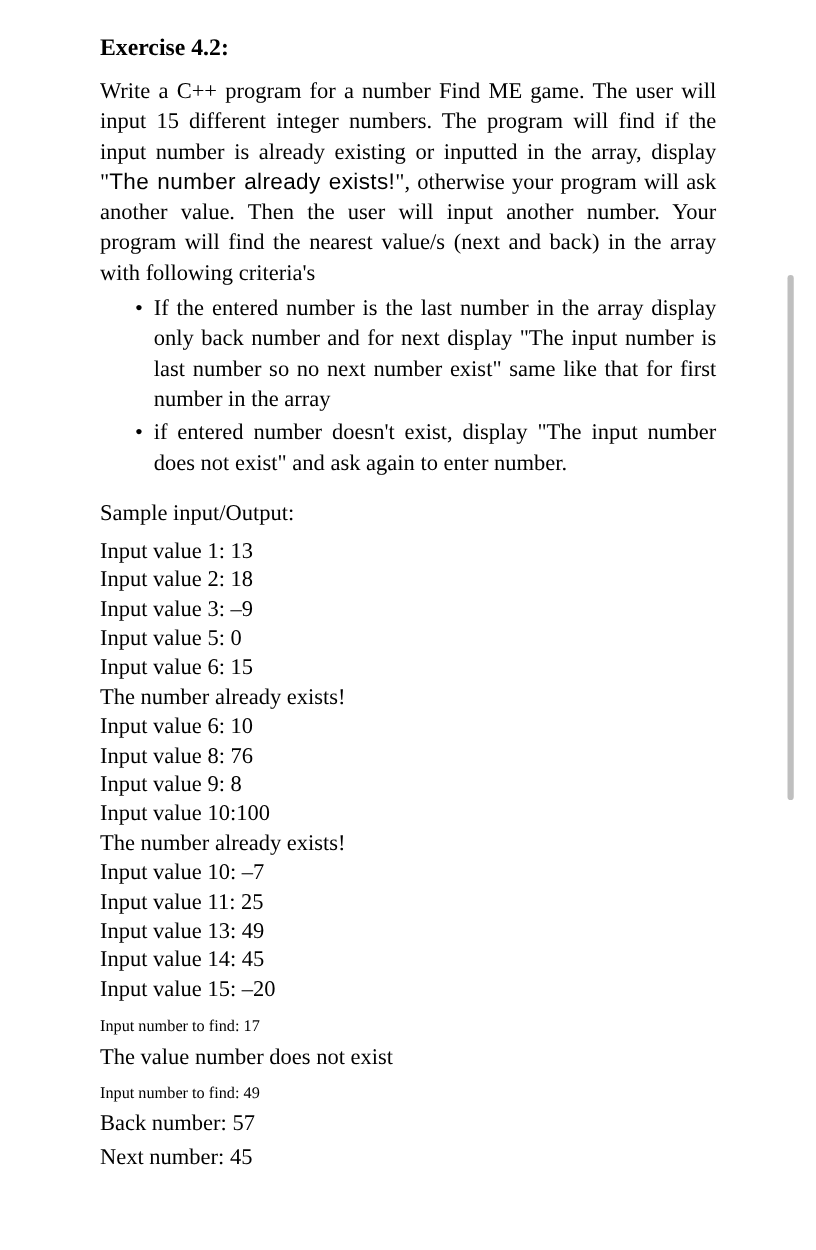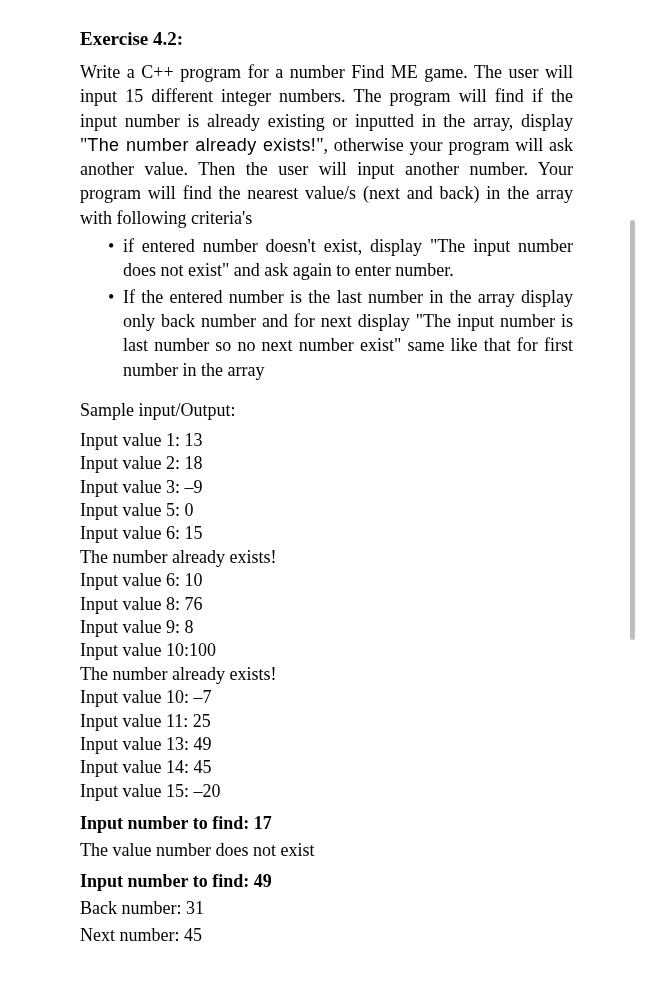--- a/index.html
+++ b/index.html
@@ -54,22 +54,22 @@
       font-weight: normal;
       font-size: 18px;
       margin-top: 16px;
       margin-bottom: 8px;
     }
     .io-line {
       font-size: 18px;
       line-height: 1.3;
     }
     .io-bold {
-      font-weight: bold;
-      font-size: 18px;
+      font-weight: normal;
+      font-size: 13px;
       margin-top: 10px;
       margin-bottom: 6px;
     }
     .io-result {
       font-size: 18px;
       margin-top: 6px;
       margin-bottom: 6px;
     }
     .scrollbar {
       position: absolute;
@@ -84,22 +84,22 @@
 </head>
 <body>
 
 <div class="heading">Exercise 4.2:</div>
 
 <p class="body-text">
   <span>Write a C++ program for a number Find ME game. The user will input 15 different integer numbers. The program will find if the input number is already existing or inputted in the array, display "</span><span class="mono-span">The number already exists!</span><span>", otherwise your program will ask another value. Then the user will input another number. Your program will find the nearest value/s (next and back) in the array with following criteria's</span>
 </p>
 
 <ul>
+  <li>If the entered number is the last number in the array display only back number and for next display "The input number is last number so no next number exist" same like that for first number in the array</li>
   <li>if entered number doesn't exist, display "The input number does not exist" and ask again to enter number.</li>
-  <li>If the entered number is the last number in the array display only back number and for next display "The input number is last number so no next number exist" same like that for first number in the array</li>
 </ul>
 
 <div class="section-head">Sample input/Output:</div>
 
 <div>
   <div class="io-line">Input value 1: 13</div>
   <div class="io-line">Input value 2: 18</div>
   <div class="io-line">Input value 3: –9</div>
   <div class="io-line">Input value 5: 0</div>
   <div class="io-line">Input value 6: 15</div>
@@ -112,16 +112,16 @@
   <div class="io-line">Input value 10: –7</div>
   <div class="io-line">Input value 11: 25</div>
   <div class="io-line">Input value 13: 49</div>
   <div class="io-line">Input value 14: 45</div>
   <div class="io-line">Input value 15: –20</div>
 </div>
 
 <div class="io-bold">Input number to find: 17</div>
 <div class="io-result">The value number does not exist</div>
 <div class="io-bold">Input number to find: 49</div>
-<div class="io-result">Back number: 31</div>
+<div class="io-result">Back number: 57</div>
 <div class="io-result">Next number: 45</div>
 
 <div class="scrollbar"></div>
 
 </body></html>

